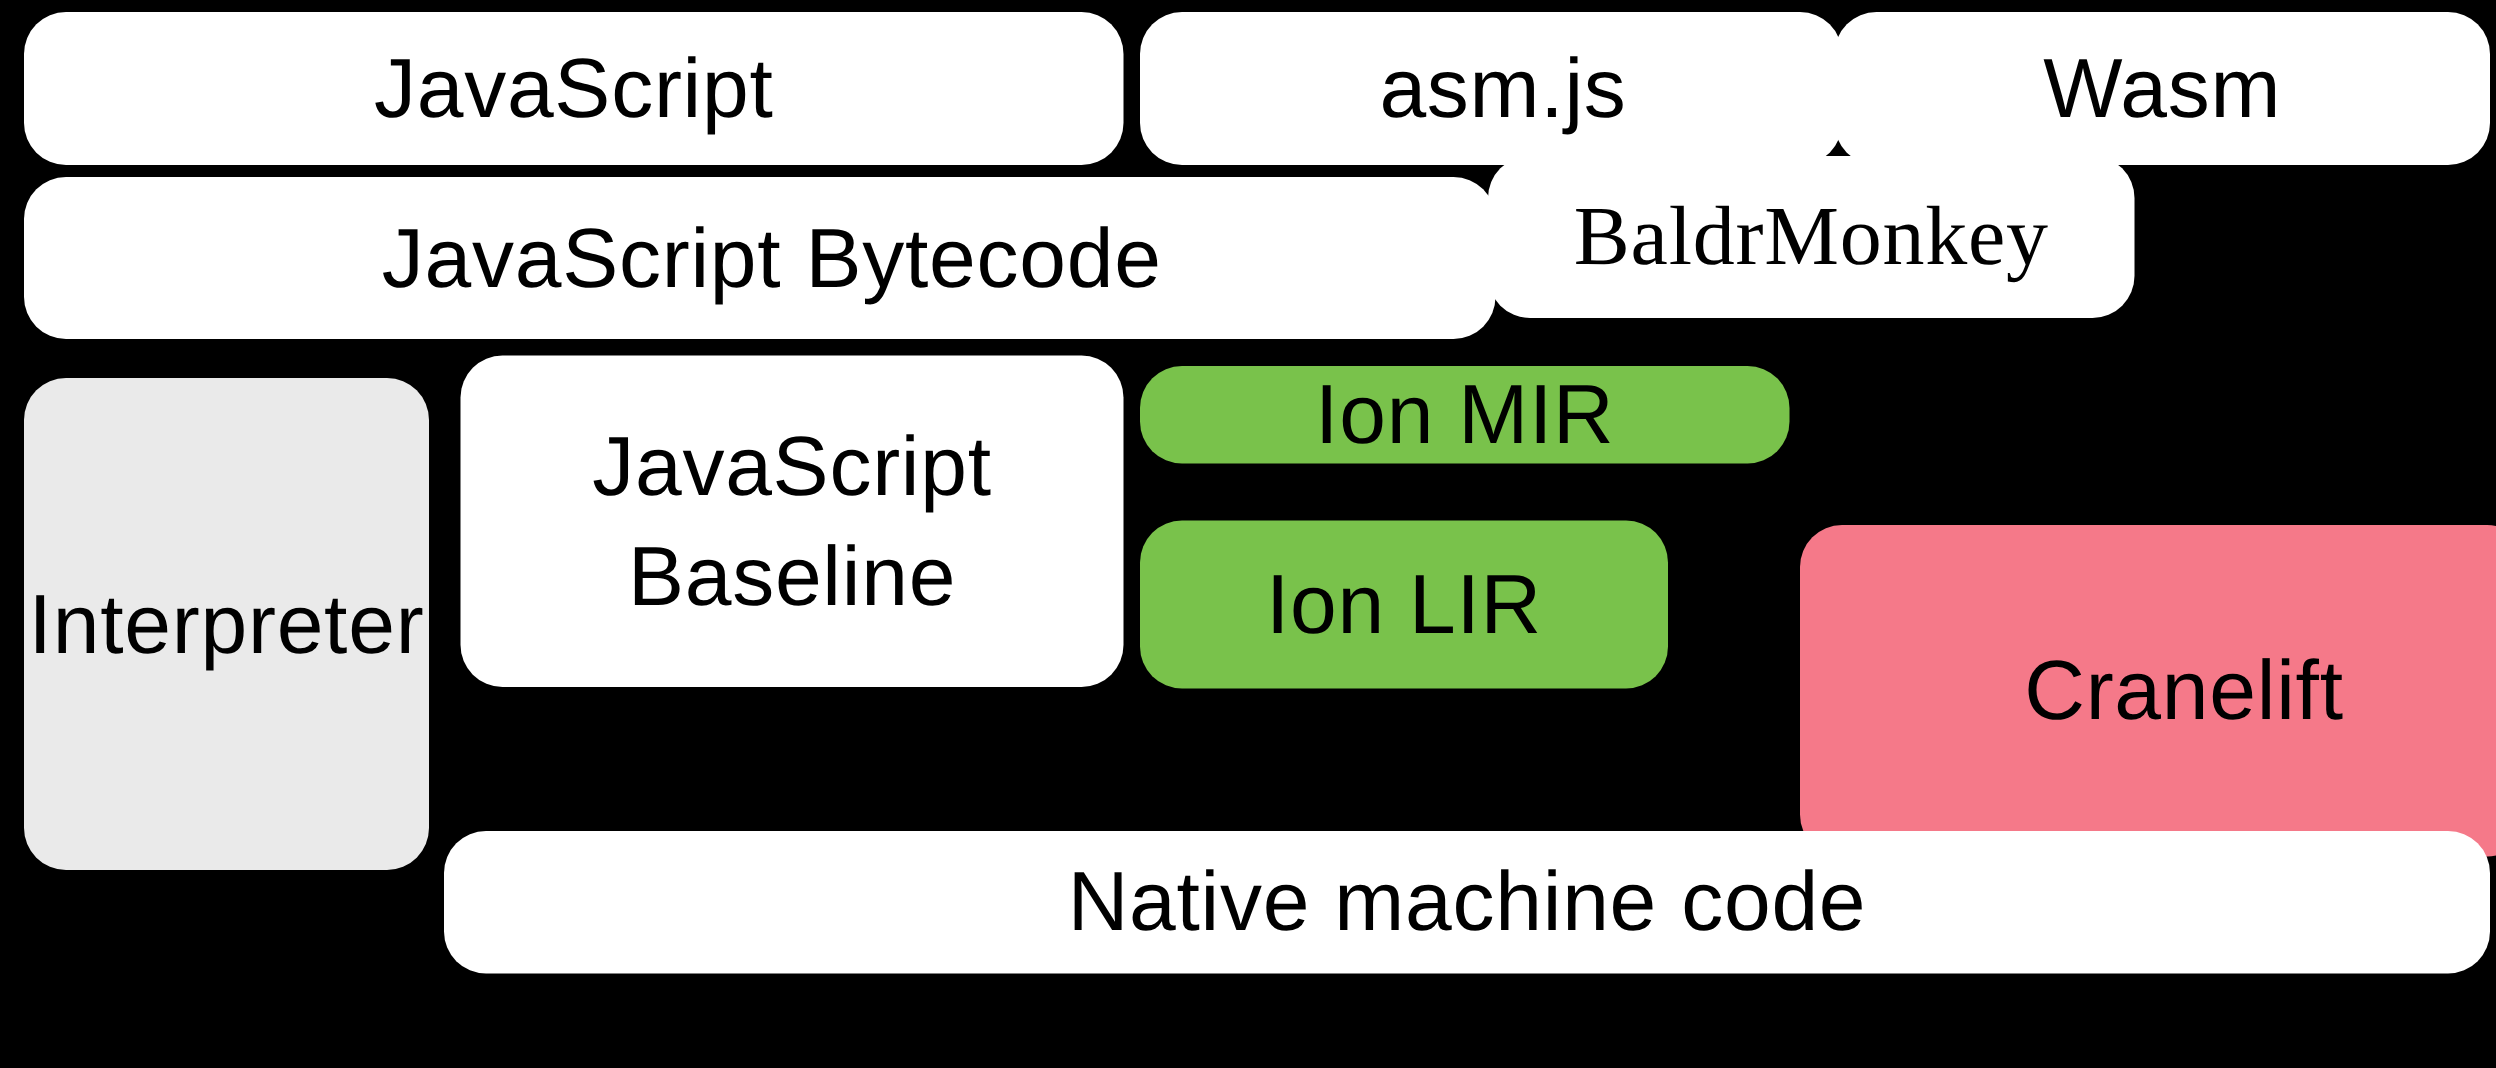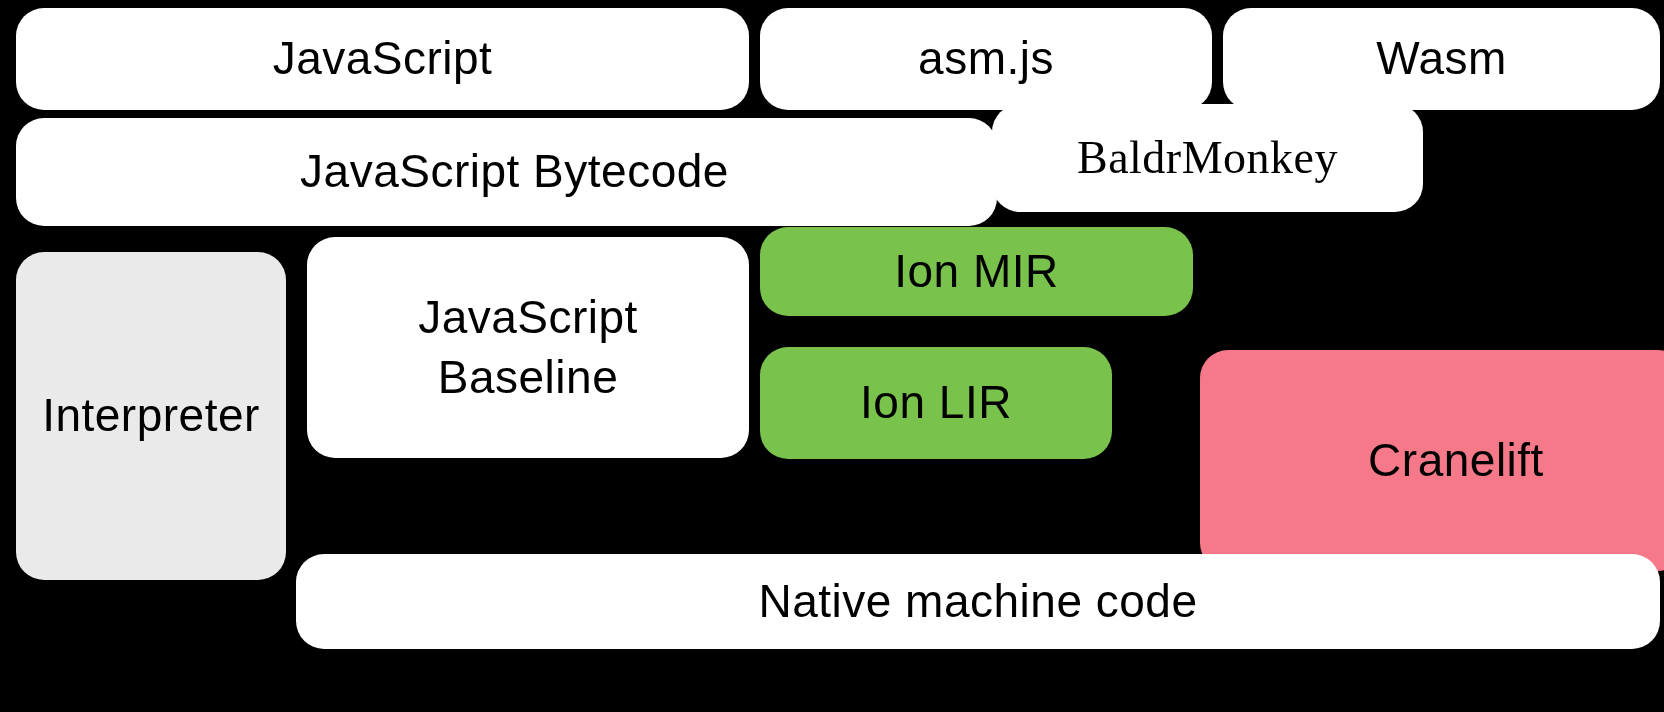--- a/index.html
+++ b/index.html
@@ -18,51 +18,51 @@
   .box {
     position: absolute;
     border-radius: 28px;
     background: #ffffff;
     color: #000000;
     display: flex;
     flex-direction: column;
     align-items: center;
     justify-content: center;
     text-align: center;
-    font-size: 46px;
+    font-size: 56px;
     line-height: 1.3;
     letter-spacing: 0.5px;
   }
   
   .b-javascript { left: 16px;   top: 8px;   width: 733px;  height: 102px; }
   .b-asmjs      { left: 760px;  top: 8px;   width: 452px;  height: 102px; }
   .b-wasm       { left: 1223px; top: 8px;   width: 437px;  height: 102px; }
   
   .b-bytecode   { left: 16px;   top: 118px; width: 965px;  height: 108px; }
   .b-baldr      { left: 992px;  top: 104px; width: 431px;  height: 108px; font-family: Liberation Serif, serif; }
   
   .b-interp     { left: 16px;   top: 237px; width: 270px;  height: 328px; }
   .b-baseline   { left: 307px;  top: 237px; width: 442px;  height: 221px; }
-  .b-ionmir     { left: 760px;  top: 227px; width: 433px;  height: 89px;  }
+  .b-ionmir     { left: 760px;  top: 244px; width: 433px;  height: 65px;  }
   .b-ionlir     { left: 760px;  top: 347px; width: 352px;  height: 112px; }
   .b-cranelift  { left: 1200px; top: 350px; width: 460px;  height: 221px; }
   
   .b-macro      { left: 296px;  top: 466px; width: 898px;  height: 107px; }
   .b-native     { left: 296px;  top: 554px; width: 1364px; height: 95px;  }
 </style>
 </head>
 <body>
 
 <div id="stage">
 
   <div class="box b-javascript" style="background-color: rgb(255, 255, 255);">
     <span>JavaScript</span>
   </div>
 
-  <div class="box b-asmjs" style="background-color: rgb(255, 255, 255);">
+  <div class="box b-asmjs" style="background-color: rgb(255, 255, 255); padding-left: 16px;">
     <span>asm.js</span>
   </div>
 
   <div class="box b-wasm" style="background-color: rgb(255, 255, 255);">
     <span>Wasm</span>
   </div>
 
   <div class="box b-bytecode" style="background-color: rgb(255, 255, 255); padding-left: 16px;">
     <span>JavaScript Bytecode</span>
   </div>

